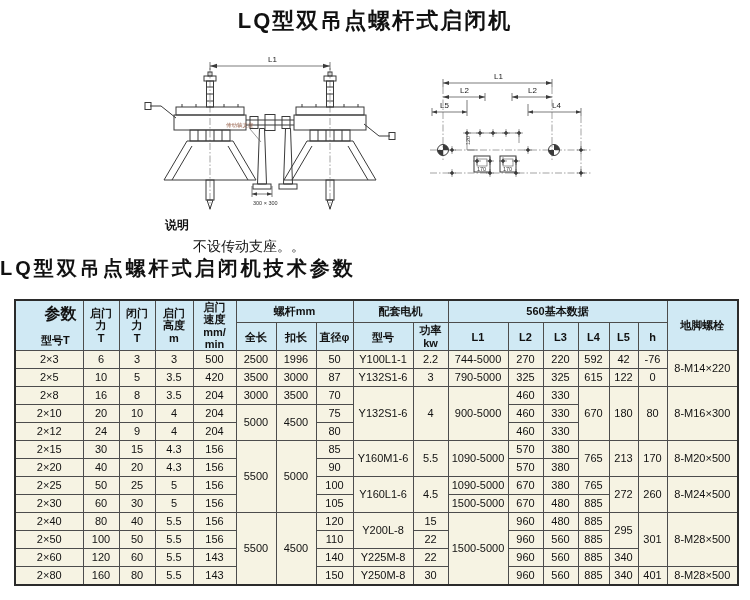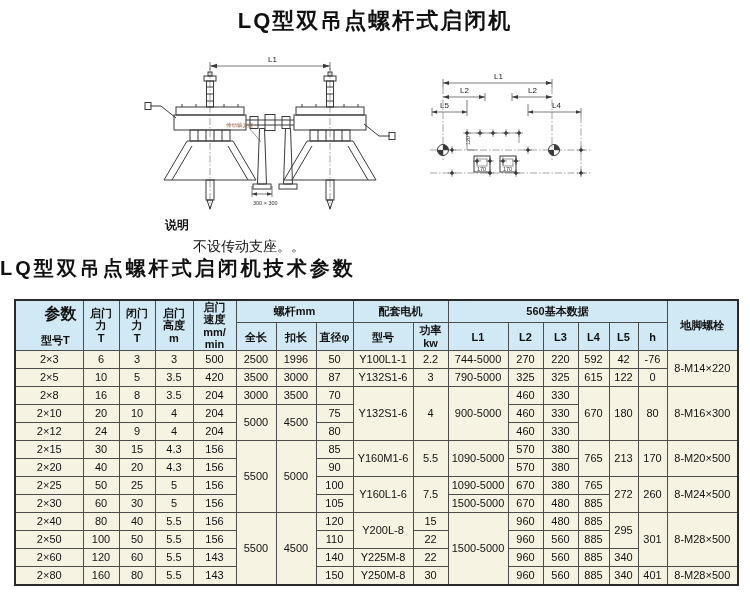--- a/index.html
+++ b/index.html
@@ -404,21 +404,21 @@
           <td>380</td>
         </tr>
         <tr>
           <td>2×25</td>
           <td>50</td>
           <td>25</td>
           <td>5</td>
           <td>156</td>
           <td>100</td>
           <td rowspan="2">Y160L1-6</td>
-          <td rowspan="2">7.5</td>
+          <td rowspan="2">4.5</td>
           <td>1090-5000</td>
           <td>670</td>
           <td>380</td>
           <td>765</td>
           <td rowspan="2">272</td>
           <td rowspan="2">260</td>
           <td rowspan="2">8-M24×500</td>
         </tr>
         <tr>
           <td>2×30</td>

